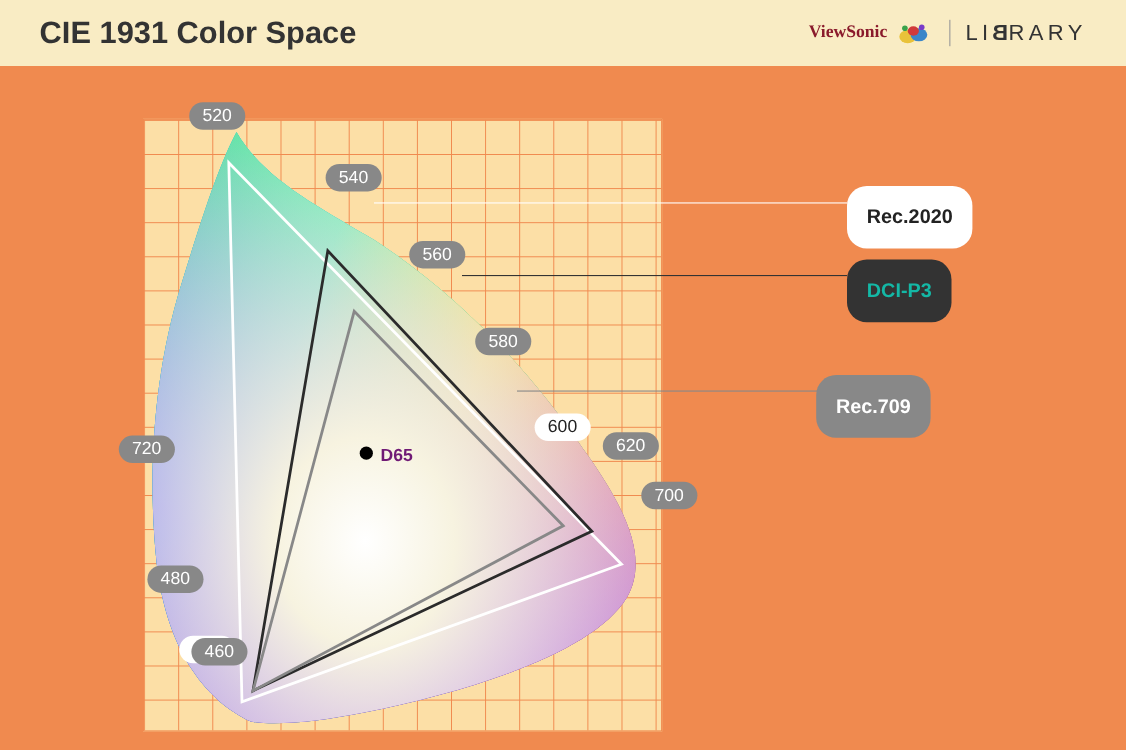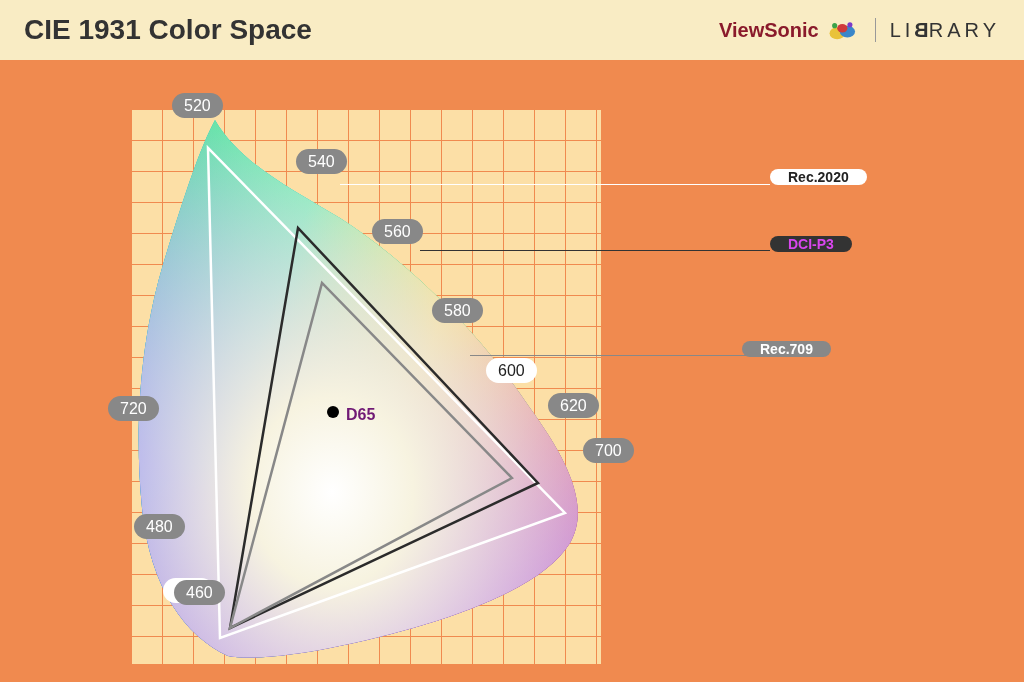--- a/index.html
+++ b/index.html
@@ -1,38 +1,38 @@
 <!DOCTYPE html>
 <html><head>
 <meta charset="utf-8">
 <style>
   html,body{margin:0;padding:0;width:1024px;height:682px;font-family:Arial,Helvetica,sans-serif;overflow:hidden}
   .page{position:relative;width:1024px;height:682px;background:#f08a4f}
-  .header{position:absolute;top:0;left:0;right:0;height:60px;background:#f9ecc4;display:flex;align-items:center;padding:0 24px;box-sizing:border-box}
+  .header{position:absolute;top:0;left:0;right:0;height:60px;background:#f9ecc4;display:flex;align-items:center;padding:0 36px;box-sizing:border-box}
   .title{font-size:28px;font-weight:700;color:#333;flex:1}
-  .brand{font-family:Liberation Sans, sans-serif;font-weight:700;color:#8a1a2b;font-size:20px;margin-right:8px}
+  .brand{font-family:Liberation Serif, serif;font-weight:700;color:#8a1a2b;font-size:16px;margin-right:8px}
   .birds{position:relative;width:34px;height:24px;margin-right:14px}
   .birds svg{display:block}
   .divider{width:1px;height:24px;background:#999;margin-right:14px}
   .library{color:#333;font-size:20px;letter-spacing:4px;font-weight:300}
   .library .thick{font-weight:700;letter-spacing:0}
   .library .mirror{display:inline-block;transform:scaleX(-1)}
 
   .stage{position:absolute;left:0;right:0;top:60px;bottom:0}
   .grid-bg{position:absolute;left:130px;top:48px;width:470px;height:555px;background:#fcdfa6;
     background-image:
       linear-gradient(#f08a4f 1px,transparent 1px),
       linear-gradient(90deg,#f08a4f 1px,transparent 1px);
     background-size:31px 31px;
     border:1px solid #f08a4f}
   .pill{position:absolute;background:#888;color:#fff;font-weight:400;font-size:16px;padding:3px 12px;border-radius:14px;white-space:nowrap;line-height:1.2}
   .pill.white{background:#fff;color:#222}
-  .legend{position:absolute;font-weight:700;font-size:14px;padding:0 18px;border-radius:18px}
+  .legend{position:absolute;font-weight:700;font-size:18px;padding:18px 18px;border-radius:18px}
   .legend.white{background:#fff;color:#222}
-  .legend.dark{background:#333;color:#d946ef}
+  .legend.dark{background:#333;color:#14b8a6}
   .legend.grey{background:#888;color:#fff}
   .leader{position:absolute;height:0;border-top:1px solid}
   .leader.white{border-color:#fff}
   .leader.dark{border-color:#333}
   .leader.grey{border-color:#888}
   .d65-dot{position:absolute;width:12px;height:12px;background:#000;border-radius:50%}
   .d65-label{position:absolute;font-weight:700;font-size:16px;color:#701a75}
   svg.diagram{position:absolute;left:130px;top:48px;width:470px;height:555px;overflow:visible}
 </style>
 </head>
@@ -112,21 +112,21 @@
 
       <polygon points="408,375 168,120 100,520" fill="none" stroke="#2b2b2b" stroke-width="2.5"></polygon>
 
       <polygon points="382,370 192,175 100,520" fill="none" stroke="#888888" stroke-width="2.5"></polygon>
     </svg>
 
     <div class="pill" style="left:172px;top:33px">520</div>
     <div class="pill" style="left:296px;top:89px">540</div>
     <div class="pill" style="left:372px;top:159px">560</div>
     <div class="pill" style="left:432px;top:238px">580</div>
-    <div class="pill white" style="left:486px;top:298px">600</div>
+    <div class="pill white" style="left:486px;top:316px">600</div>
     <div class="pill" style="left:548px;top:333px">620</div>
     <div class="pill" style="left:583px;top:378px">700</div>
     <div class="pill" style="left:108px;top:336px">720</div>
     <div class="pill" style="left:134px;top:454px">480</div>
     <div class="pill white" style="left:163px;top:518px">470</div>
     <div class="pill" style="left:174px;top:520px">460</div>
 
     <div class="leader white" style="left:340px;top:124px;width:430px"></div>
     <div class="leader dark" style="left:420px;top:190px;width:350px"></div>
     <div class="leader grey" style="left:470px;top:295px;width:300px"></div>

